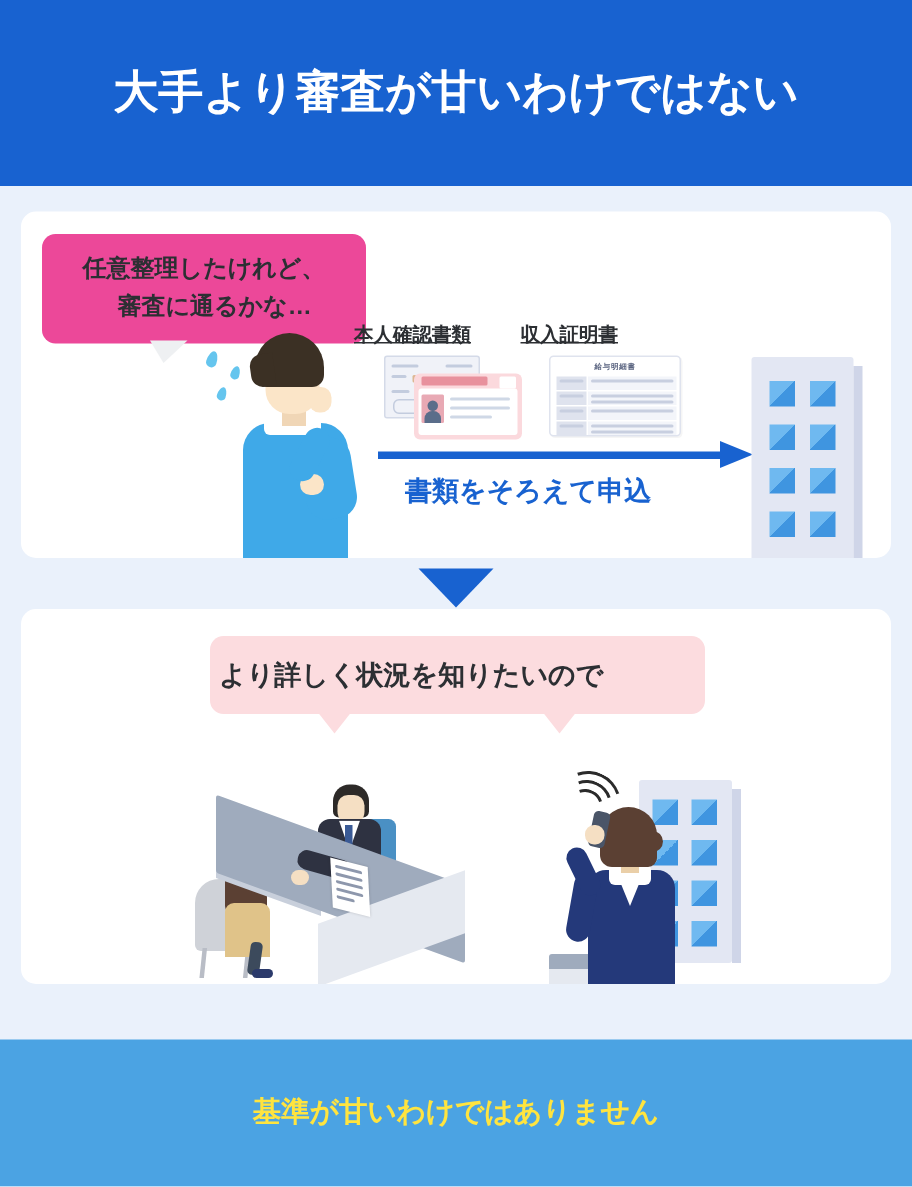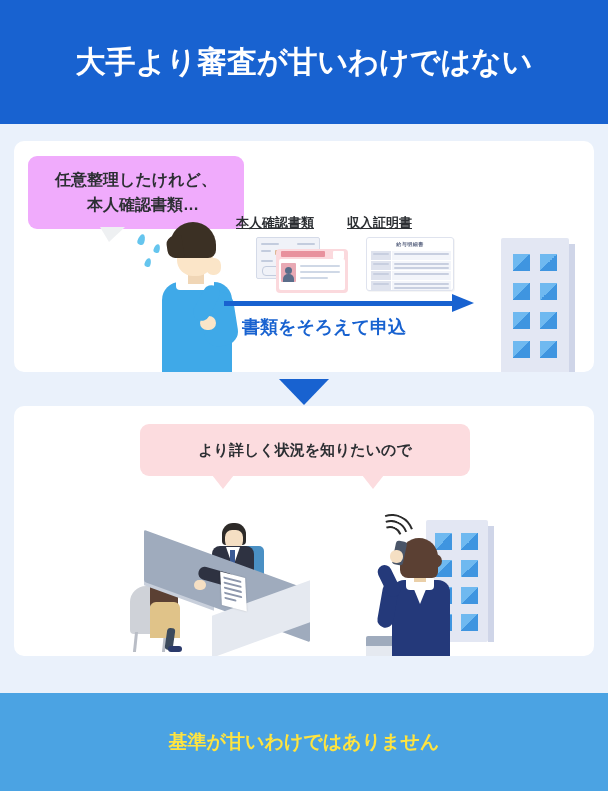--- a/index.html
+++ b/index.html
@@ -61,21 +61,21 @@
     top: 282px;
     height: 250px;
   }
 
   
   .bubble-gray {
     position: absolute;
     left: 14px;
     top: 15px;
     width: 216px;
-    background: #f0abfc;
+    background: #ec4899;
     border-radius: 9px;
     padding: 11px 8px 12px 8px;
     box-sizing: border-box;
   }
   .bubble-gray-line {
     color: #2c2f33;
     font-size: 16px;
     font-weight: bold;
     line-height: 25px;
     text-align: center;
@@ -283,21 +283,21 @@
   .incdoc .grid { position:absolute; left:4px; top:13px; width:80px; }
   .incdoc .row  { display:flex; height:9px; margin-bottom:1px; }
   .incdoc .c1 { width:20px; background:#dfe3ee; margin-right:1px; }
   .incdoc .c2 { flex:1; background:#f3f5fa; }
   .incdoc .tick {
     height:2px; background:#c8cfe0; margin:2px 2px 0 2px; border-radius:1px;
   }
 
   
   .arrow-wrap {
-    position:absolute; left: 210px; top: 152px; width: 262px; height: 60px; text-decoration: underline;
+    position:absolute; left: 238px; top: 152px; width: 262px; height: 60px; text-decoration: underline;
   }
   .arrow-line {
     position:absolute; left:0; top:8px; width:230px; height:5px; background:#1862d0;
   }
   .arrow-head {
     position:absolute; left:228px; top:1px;
     width:0;height:0;
     border-top:9px solid transparent;
     border-bottom:9px solid transparent;
     border-left:22px solid #1862d0;
@@ -337,24 +337,24 @@
     position: absolute;
     left: 126px; top: 18px;
     width: 330px;
     background: #fcdcdf;
     border-radius: 9px;
     padding: 12px 6px 12px 6px;
     box-sizing: border-box;
   }
   .bubble-pink-line {
     color: #2c2f33;
-    font-size: 15px;
+    font-size: 18px;
     font-weight: bold;
     line-height: 28px;
-    text-align: center;
+    text-align: left;
     white-space: nowrap;
   }
   .bubble-pink-tail {
     position:absolute; bottom:-13px;
     width:0;height:0;
     border-left:11px solid transparent;
     border-right:11px solid transparent;
     border-top:14px solid #fcdcdf;
   }
   .bubble-pink-tail.t1 { left: 72px; }
@@ -595,21 +595,21 @@
 <div class="header">
   <div class="header-line">大手より審査が甘いわけではない</div>
 </div>
 
 <div class="stage">
 
   <div class="panel panel-top">
 
     <div class="bubble-gray">
       <div class="bubble-gray-line">任意整理したけれど、</div>
-      <div class="bubble-gray-line l2">本人確認書類…</div>
+      <div class="bubble-gray-line l2">審査に通るかな…</div>
       <div class="bubble-gray-tail"></div>
     </div>
 
     <div class="man">
       <div class="drop d1"></div>
       <div class="drop d2"></div>
       <div class="drop d3"></div>
       <div class="body"></div>
       <div class="arm"></div>
       <div class="hand2"></div>

